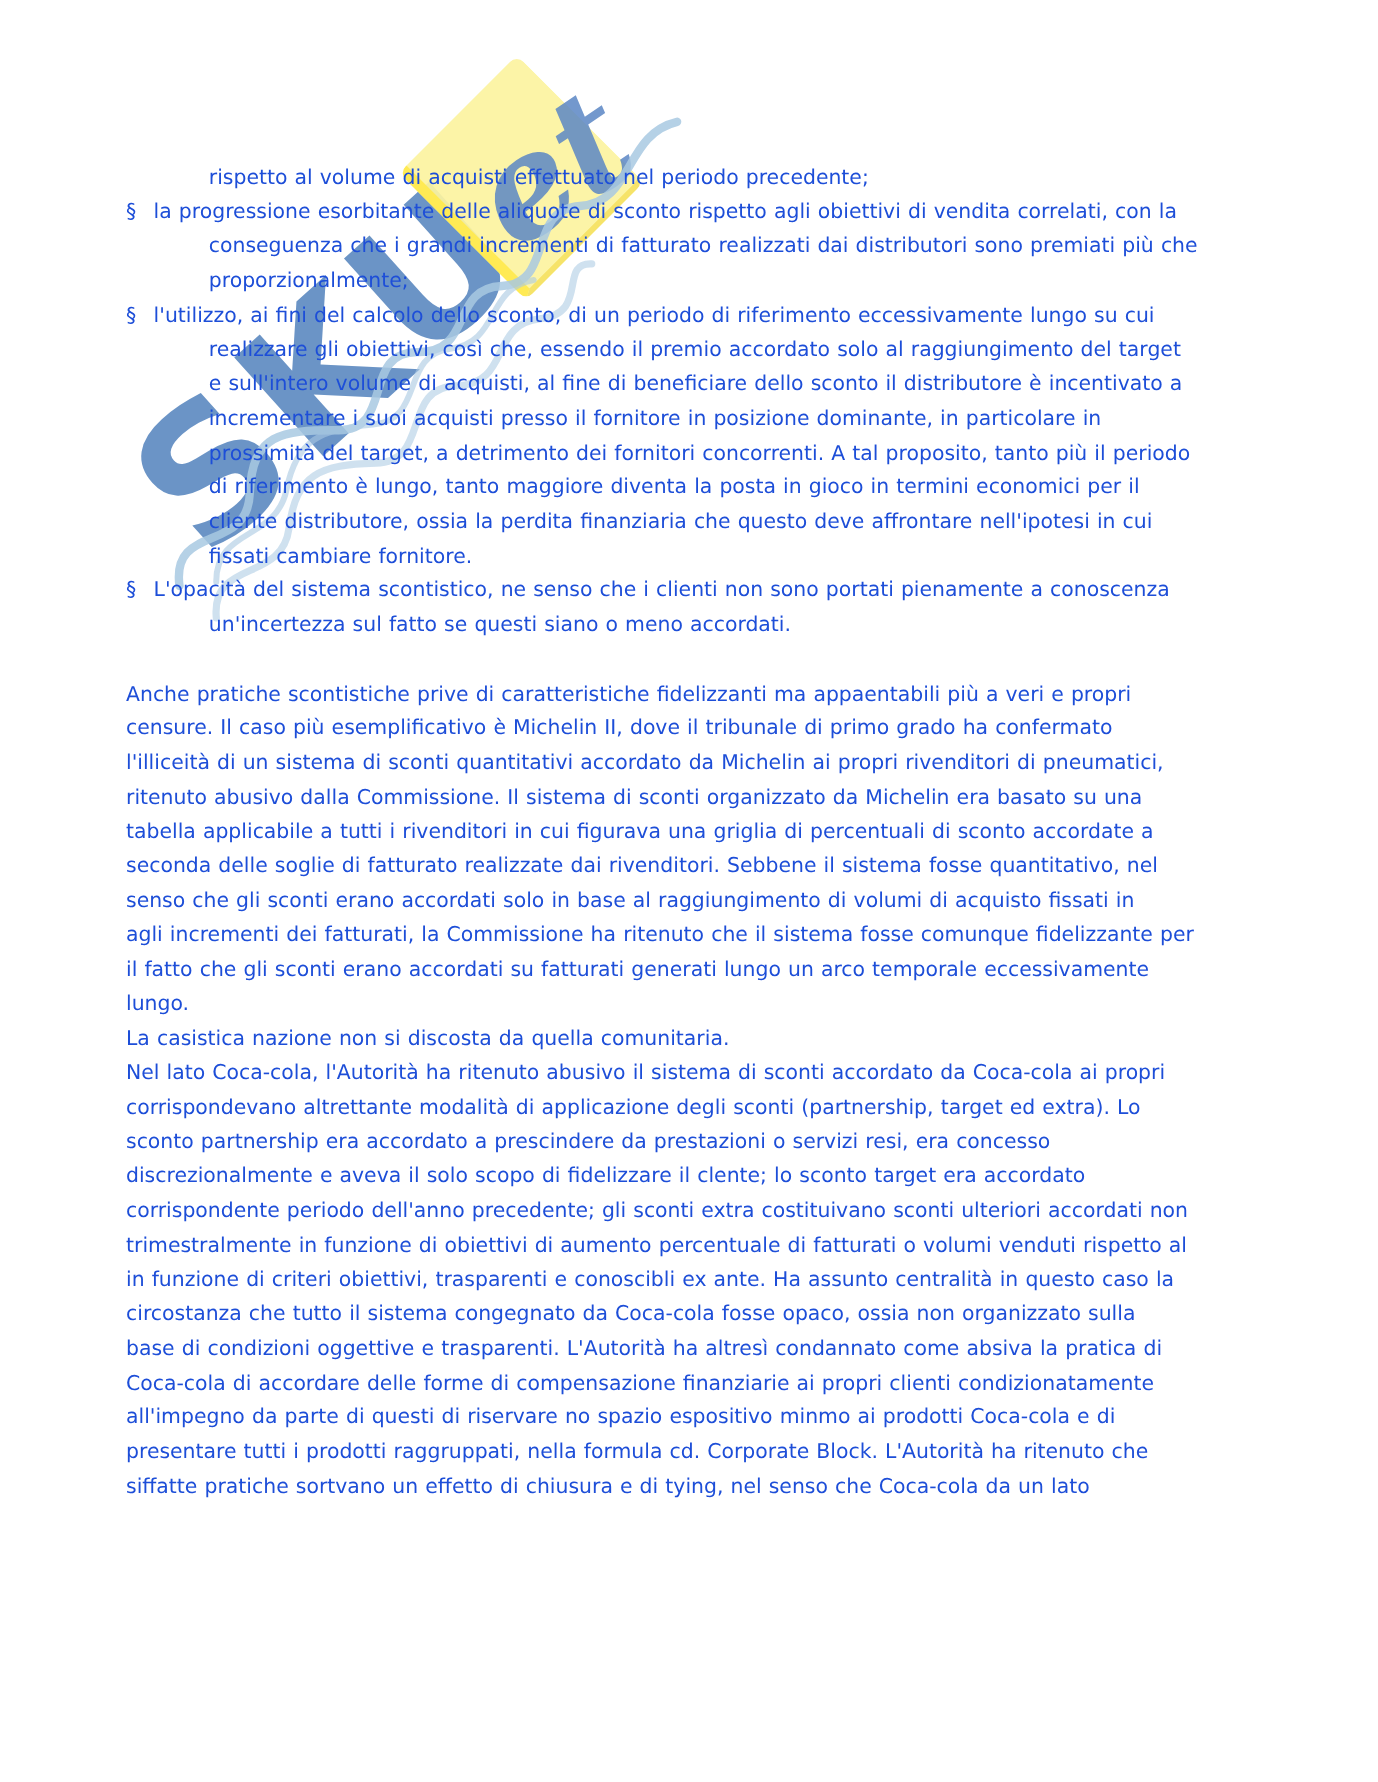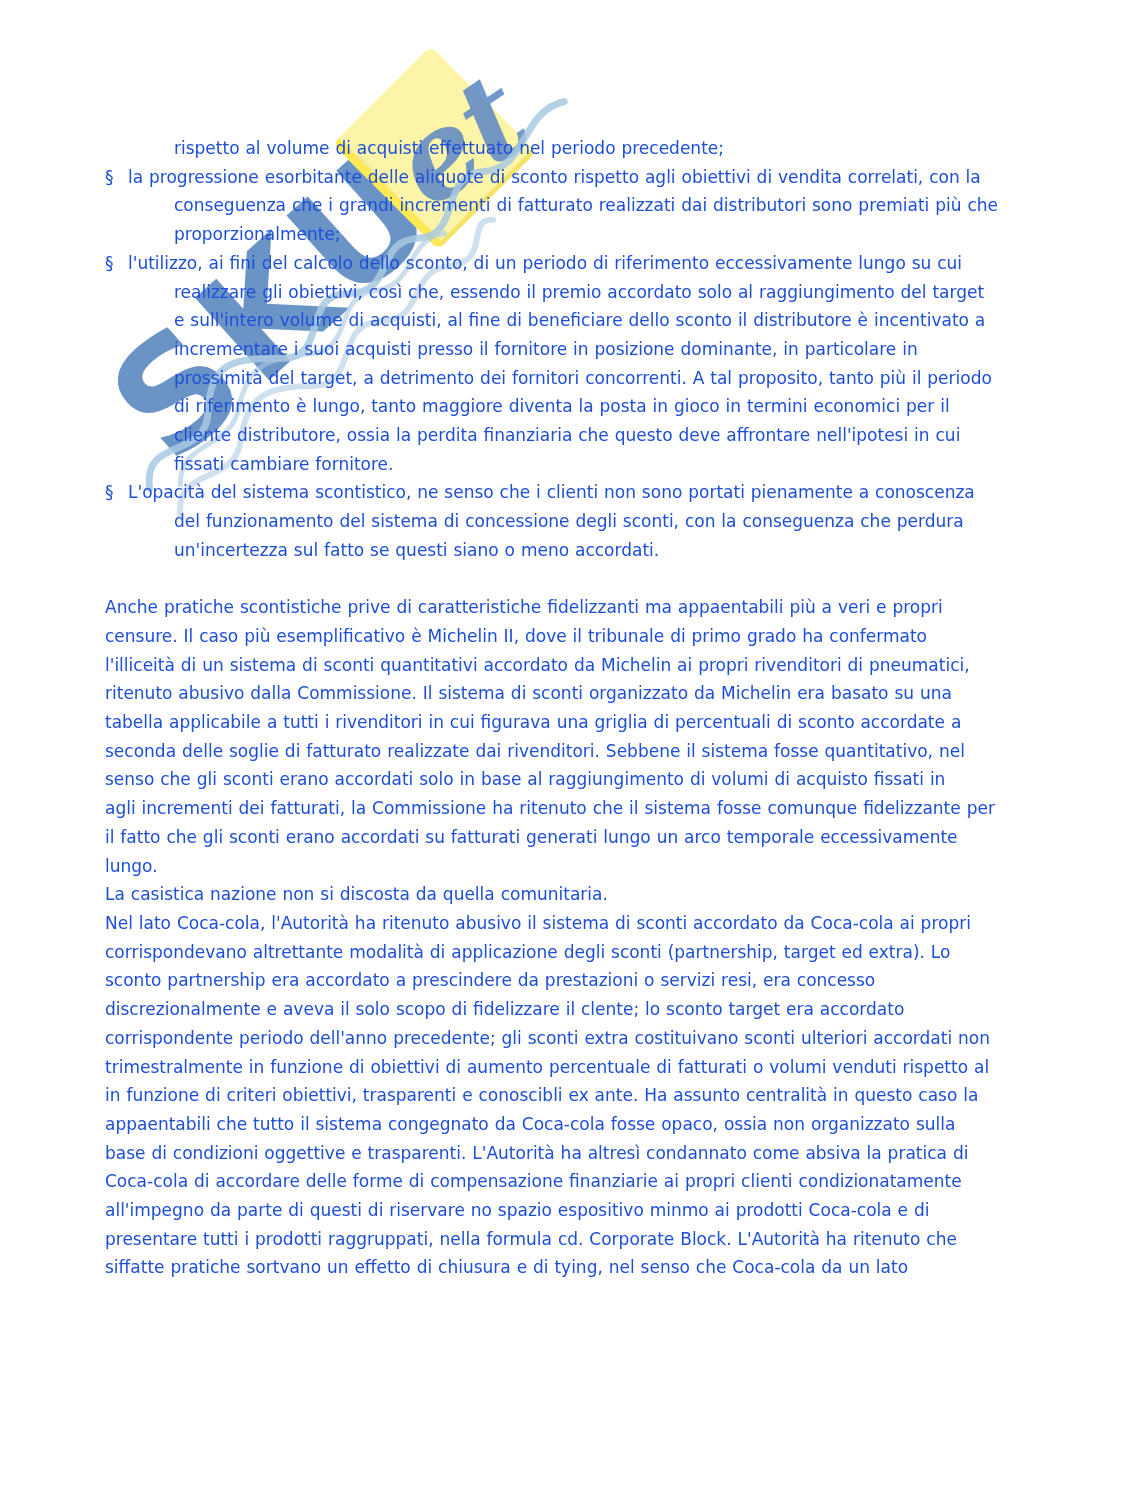--- a/index.html
+++ b/index.html
@@ -121,42 +121,41 @@
       <div class="line i2"><span>proporzionalmente;</span></div>
       <div class="line i1"><span class="bullet">§</span><span>l'utilizzo, ai fini del calcolo dello sconto, di un periodo di riferimento eccessivamente lungo su cui</span></div>
       <div class="line i2"><span>realizzare gli obiettivi, così che, essendo il premio accordato solo al raggiungimento del target</span></div>
       <div class="line i2"><span>e sull'intero volume di acquisti, al fine di beneficiare dello sconto il distributore è incentivato a</span></div>
       <div class="line i2"><span>incrementare i suoi acquisti presso il fornitore in posizione dominante, in particolare in</span></div>
       <div class="line i2"><span>prossimità del target, a detrimento dei fornitori concorrenti. A tal proposito, tanto più il periodo</span></div>
       <div class="line i2"><span>di riferimento è lungo, tanto maggiore diventa la posta in gioco in termini economici per il</span></div>
       <div class="line i2"><span>cliente distributore, ossia la perdita finanziaria che questo deve affrontare nell'ipotesi in cui</span></div>
       <div class="line i2"><span>fissati cambiare fornitore.</span></div>
       <div class="line i1"><span class="bullet">§</span><span>L'opacità del sistema scontistico, ne senso che i clienti non sono portati pienamente a conoscenza</span></div>
-      <div class="line i2"><span>del funzionamento del sistema di concessione degli sconti, con la conseguenza che perdura</span></div>
       <div class="line i2"><span>un'incertezza sul fatto se questi siano o meno accordati.</span></div>
       <div class="line">&nbsp;</div>
       <div class="line"><span>Anche pratiche scontistiche prive di caratteristiche fidelizzanti ma appaentabili più a veri e propri</span></div>
       <div class="line"><span>censure. Il caso più esemplificativo è </span><span class="bold">Michelin II</span><span>, dove il tribunale di primo grado ha confermato</span></div>
       <div class="line"><span>l'illiceità di un sistema di sconti quantitativi accordato da Michelin ai propri rivenditori di pneumatici,</span></div>
       <div class="line"><span>ritenuto abusivo dalla Commissione. Il sistema di sconti organizzato da Michelin era basato su una</span></div>
       <div class="line"><span>tabella applicabile a tutti i rivenditori in cui figurava una griglia di percentuali di sconto accordate a</span></div>
       <div class="line"><span>seconda delle soglie di fatturato realizzate dai rivenditori. Sebbene il sistema fosse quantitativo, nel</span></div>
       <div class="line"><span>senso che gli sconti erano accordati solo in base al raggiungimento di volumi di acquisto fissati in</span></div>
       <div class="line"><span>agli incrementi dei fatturati, la Commissione ha ritenuto che il sistema fosse comunque fidelizzante per</span></div>
       <div class="line"><span>il fatto che gli sconti erano accordati su fatturati generati lungo un arco temporale eccessivamente</span></div>
       <div class="line"><span>lungo.</span></div>
       <div class="line"><span>La casistica nazione non si discosta da quella comunitaria.</span></div>
       <div class="line"><span>Nel lato </span><span class="bold">Coca-cola</span><span>, l'Autorità ha ritenuto abusivo il sistema di sconti accordato da Coca-cola ai propri</span></div>
       <div class="line"><span>corrispondevano altrettante modalità di applicazione degli sconti (partnership, target ed extra). Lo</span></div>
       <div class="line"><span>sconto partnership era accordato a prescindere da prestazioni o servizi resi, era concesso</span></div>
       <div class="line"><span>discrezionalmente e aveva il solo scopo di fidelizzare il clente; lo sconto target era accordato</span></div>
       <div class="line"><span>corrispondente periodo dell'anno precedente; gli sconti extra costituivano sconti ulteriori accordati non</span></div>
       <div class="line"><span>trimestralmente in funzione di obiettivi di aumento percentuale di fatturati o volumi venduti rispetto al</span></div>
       <div class="line"><span>in funzione di criteri obiettivi, trasparenti e conoscibli ex ante. Ha assunto centralità in questo caso la</span></div>
-      <div class="line"><span>appaentabili che tutto il sistema congegnato da Coca-cola fosse opaco, ossia non organizzato sulla</span></div>
+      <div class="line"><span>circostanza che tutto il sistema congegnato da Coca-cola fosse opaco, ossia non organizzato sulla</span></div>
       <div class="line"><span>base di condizioni oggettive e trasparenti. L'Autorità ha altresì condannato come absiva la pratica di</span></div>
       <div class="line"><span>Coca-cola di accordare delle forme di compensazione finanziarie ai propri clienti condizionatamente</span></div>
       <div class="line"><span>all'impegno da parte di questi di riservare no spazio espositivo minmo ai prodotti Coca-cola e di</span></div>
       <div class="line"><span>presentare tutti i prodotti raggruppati, nella formula cd. Corporate Block. L'Autorità ha ritenuto che</span></div>
       <div class="line"><span>siffatte pratiche sortvano un effetto di chiusura e di tying, nel senso che Coca-cola da un lato</span></div>
     </div>
 
 </div>
 
 </body></html>

